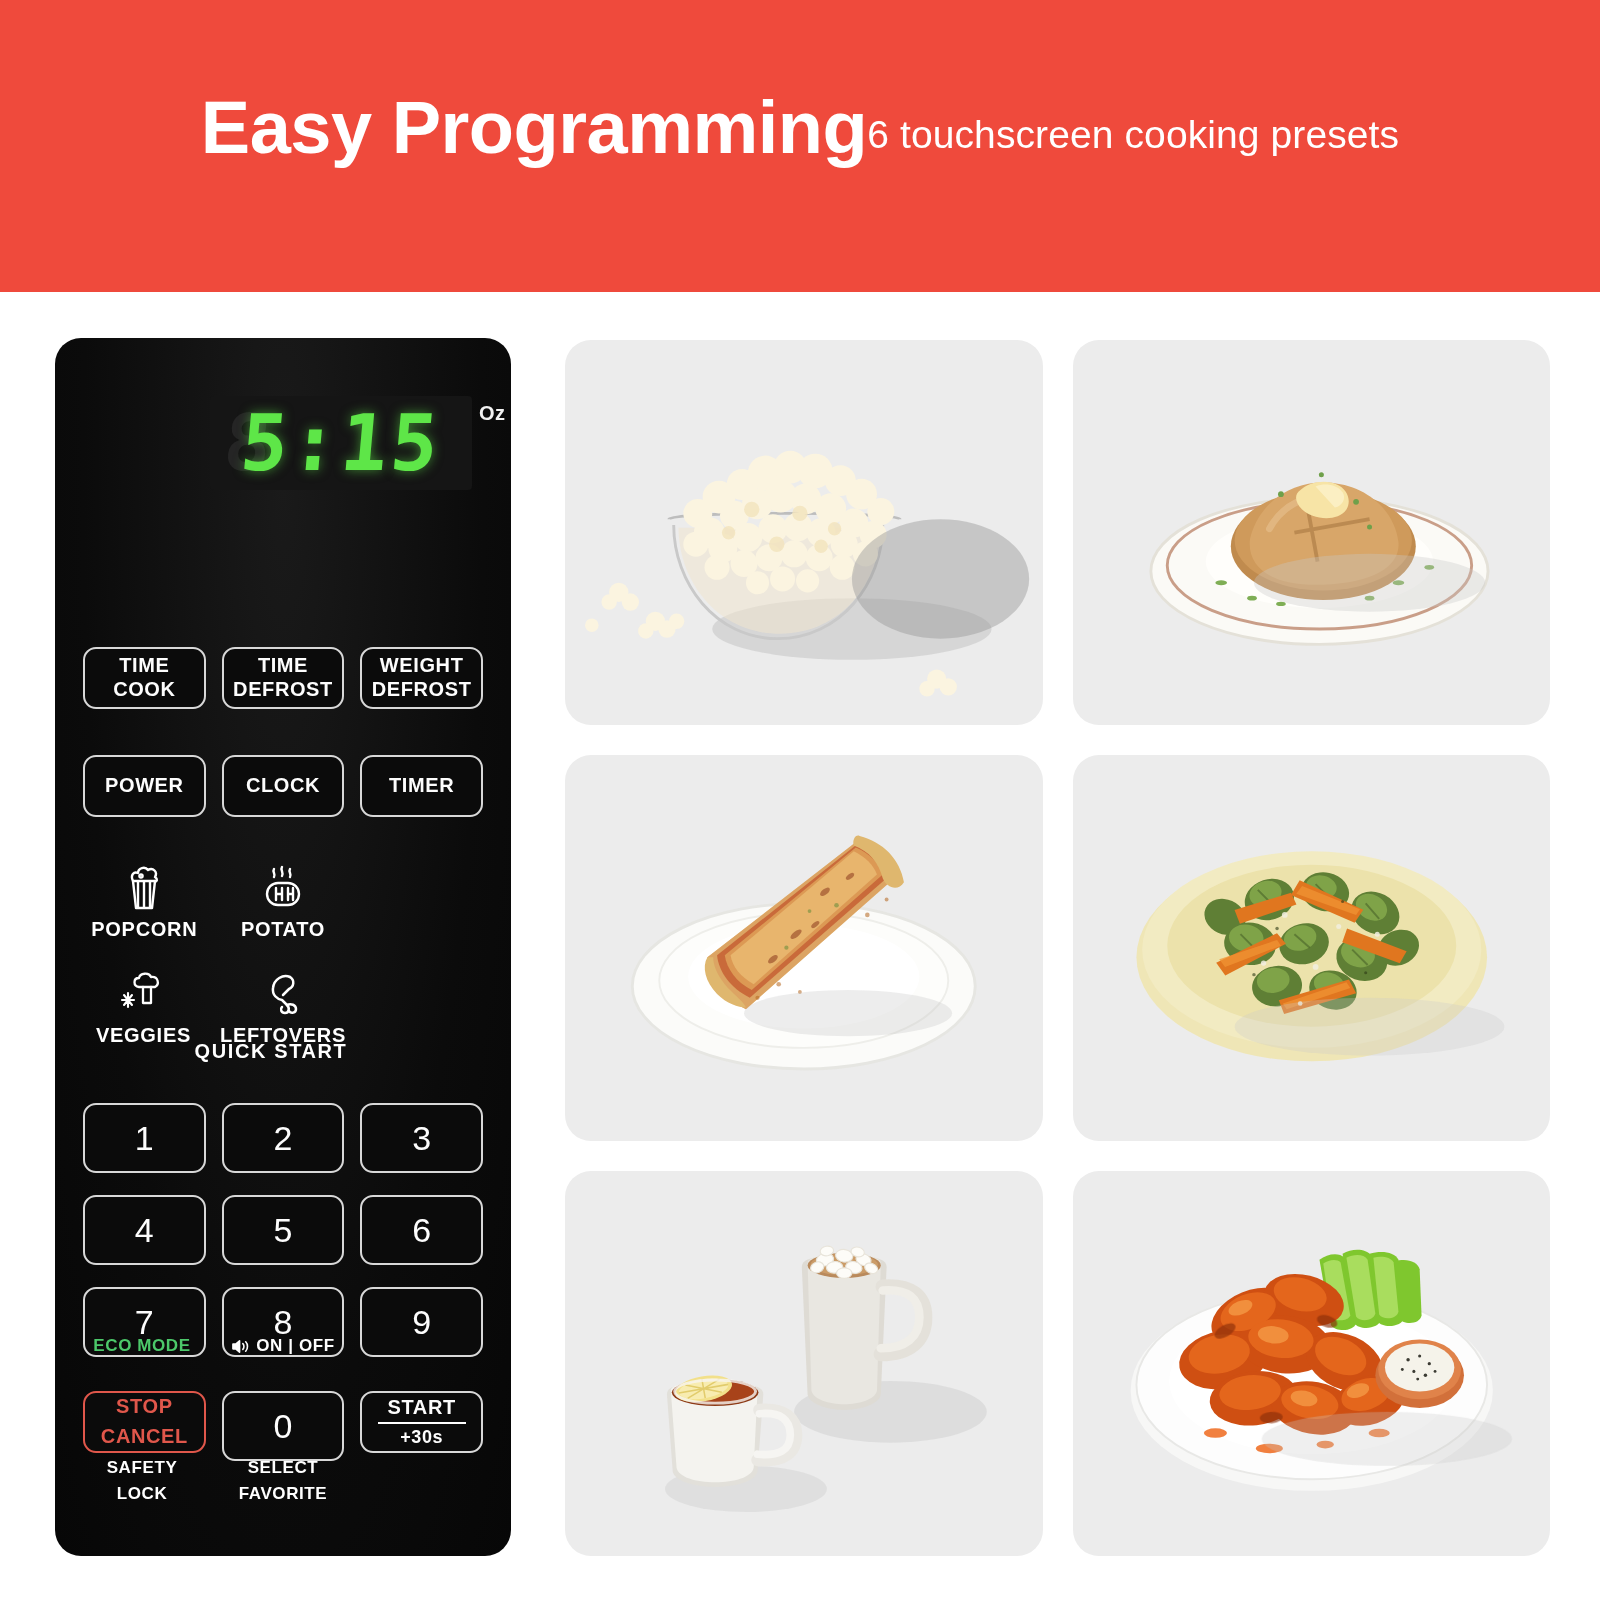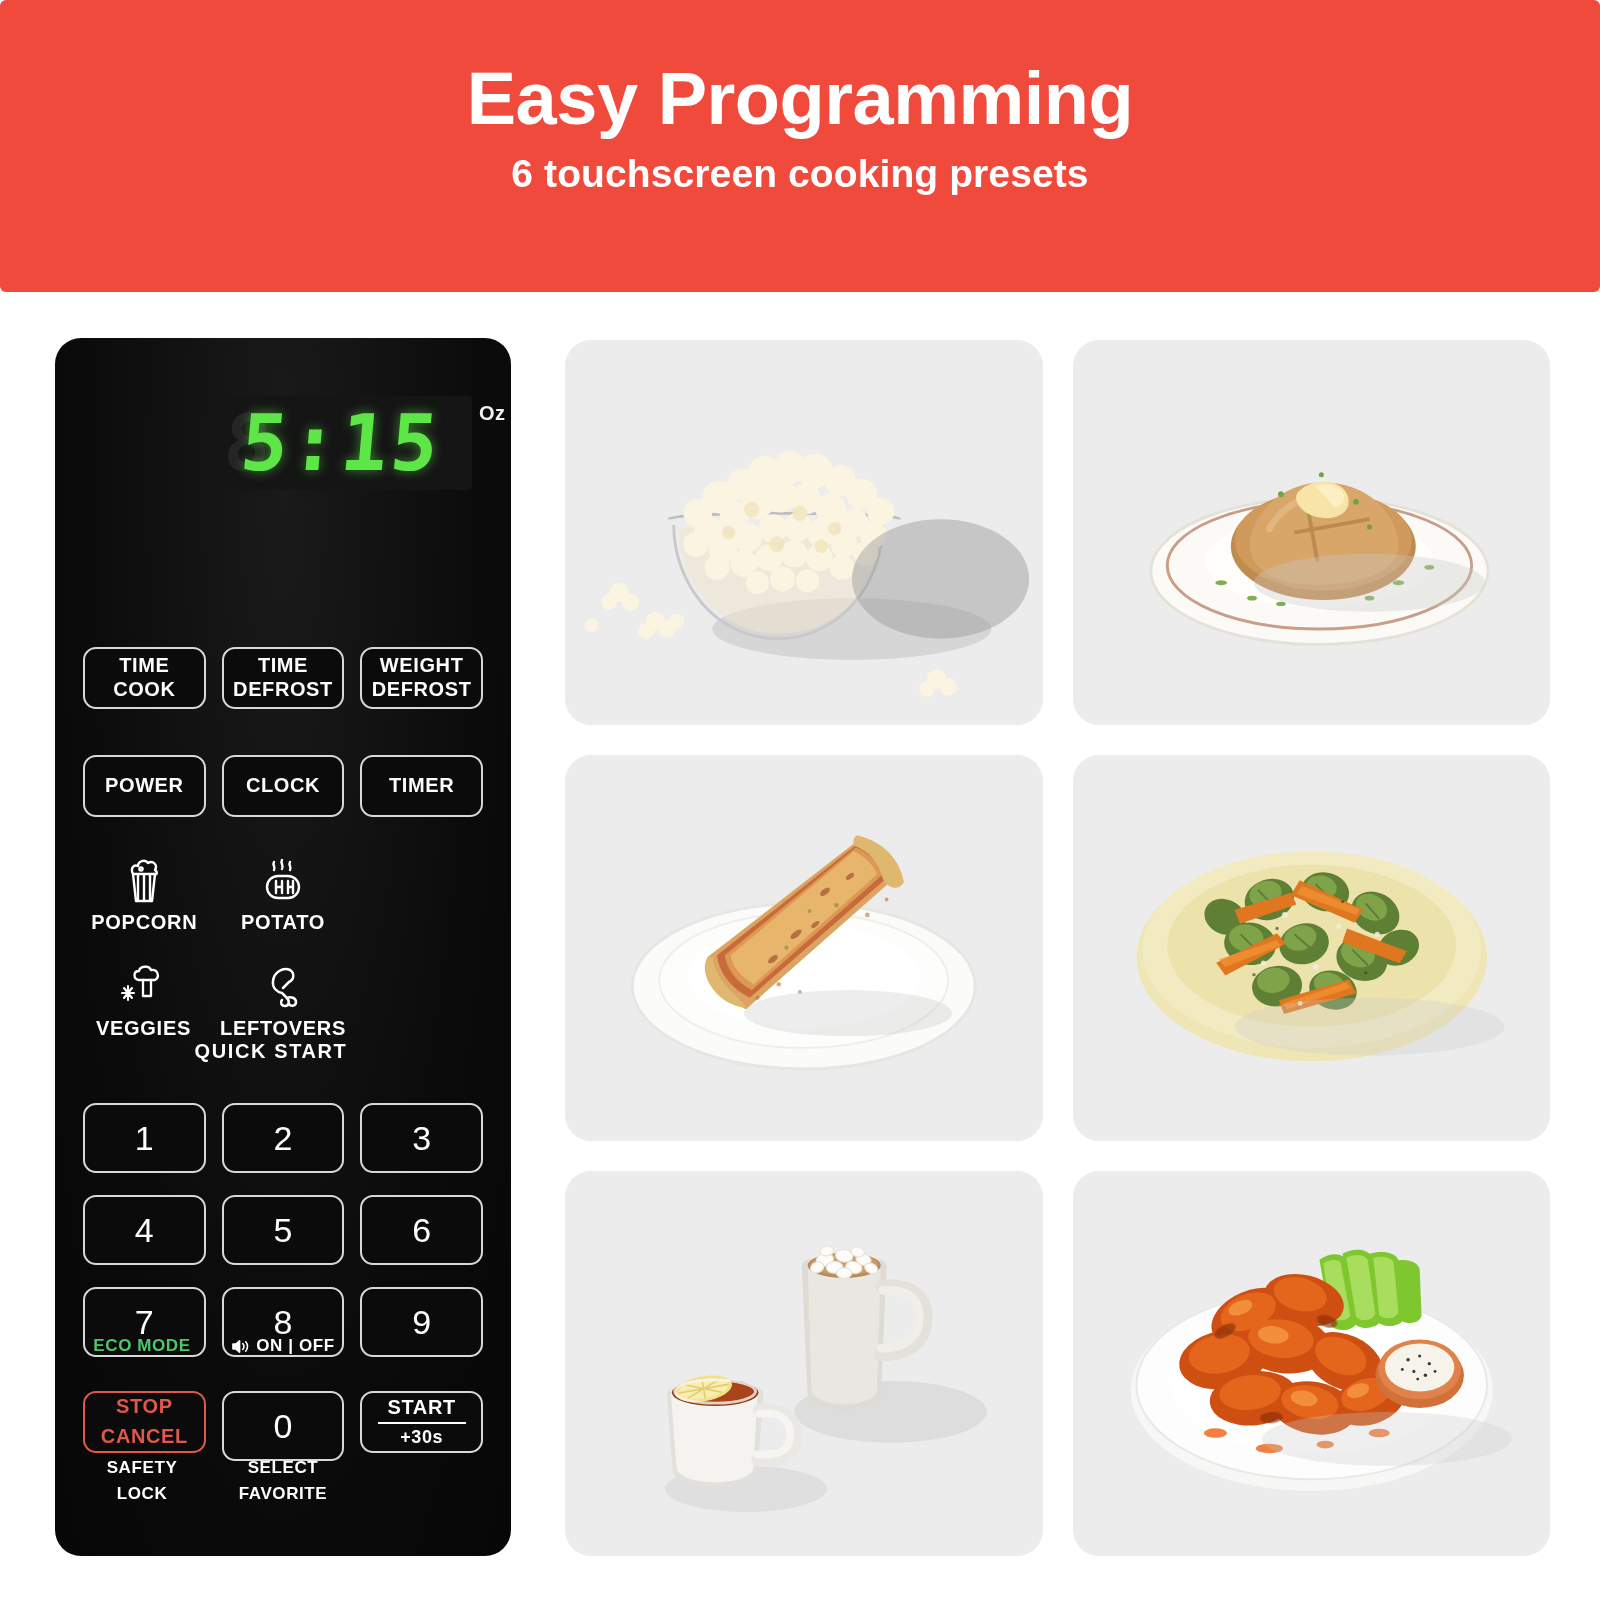--- a/index.html
+++ b/index.html
@@ -9,36 +9,35 @@
     font-family: "Liberation Sans", sans-serif;
     overflow: hidden;
   }
   .page { position: relative; width: 1600px; height: 1600px; background:#fff; }
 
   
   .banner {
     position: absolute; left: 0; top: 0;
     width: 1600px; height: 292px;
     background: #ef4a3c;
-    display: flex; flex-direction: column;
+    display: flex; 
     align-items: center; justify-content: center;
     padding-bottom: 36px;
-    border-radius: 6px;
   }
   .banner-title {
     color: #ffffff;
     font-size: 74px;
     font-weight: bold;
     letter-spacing: -0.5px;
     line-height: 1.05;
   }
   .banner-sub {
     color: #ffffff;
     font-size: 39px;
-    font-weight: 700;
+    font-weight: 400;
     margin-top: 14px;
     letter-spacing: 0.1px;
   }
 
   
   .panel {
     position: absolute;
     left: 55px; top: 338px;
     width: 456px; height: 1218px;
     background: #0d0d0d;
@@ -101,21 +100,21 @@
     align-items: center; justify-content: center;
     font-size: 20px; font-weight: bold;
     letter-spacing: .6px;
     line-height: 1.18;
   }
   .key.num { height: 70px; font-size: 34px; font-weight: 400; letter-spacing: 0; }
 
   
   .preset {
     display: flex; flex-direction: column;
-    align-items: center; 
+    align-items: center; justify-content: flex-end;
     height: 86px;
   }
   .preset .glyph { height: 50px; display:flex; align-items:center; justify-content:center; }
   .preset .plabel {
     color:#fff; font-size: 20px; font-weight: bold;
     letter-spacing: .7px; margin-top: 6px;
   }
 
   .section-label {
     position: absolute; left: 16px; width: 400px;

